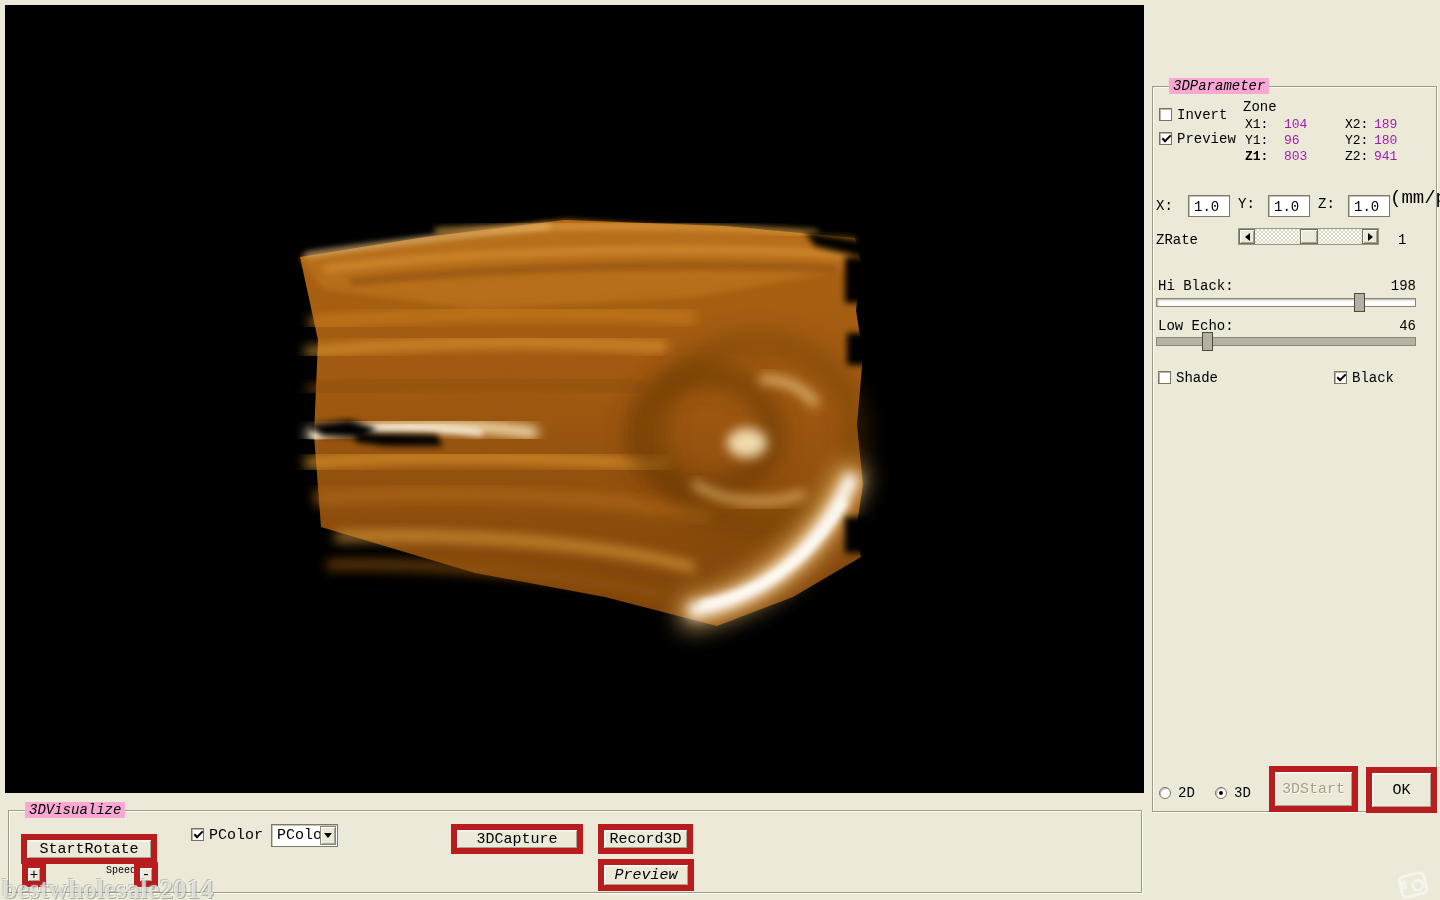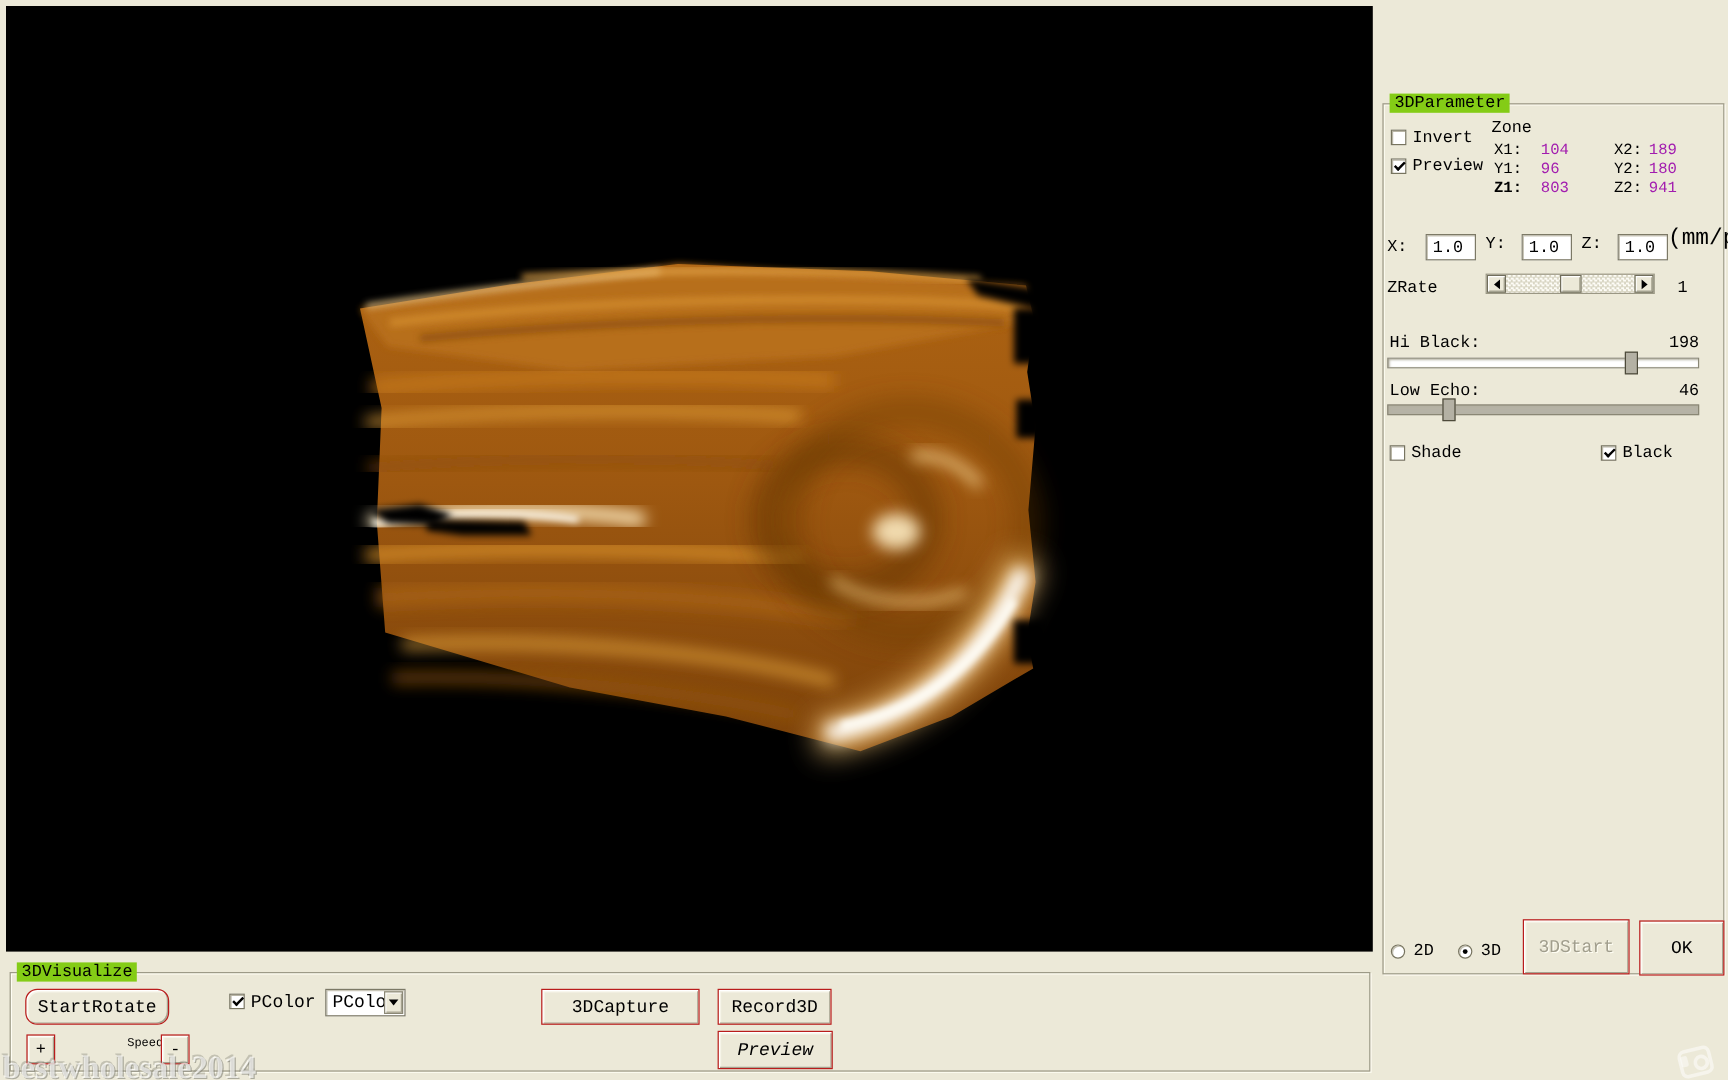--- a/index.html
+++ b/index.html
@@ -15,28 +15,29 @@
     position:absolute; left:5px; top:5px; width:1139px; height:788px;
     background:#000;
   }
   
   .groupbox {
     position:absolute;
     border:1px solid #9d9a87;
     box-shadow: inset 1px 1px 0 #fffef4, 1px 1px 0 #fffef4;
   }
   .group-label {
-    position:absolute; top:-9px; left:5px;
-    background:#84cc16; padding:0 4px; font-size:14px; line-height:16px;
+    position:absolute; top:-9px; left:16px;
+    background:#f9a8d4; padding:0 4px; font-size:14px; line-height:16px;
     white-space:nowrap;
+    font-style:italic;
   }
   
   .btn {
     position:absolute; background:#ece9d8;
-    border:1px solid #b91c1c;
+    border:6px solid #b91c1c;
     box-shadow: inset 1px 1px 0 #ffffff, inset -1px -1px 0 #a6a390, inset 2px 2px 0 #f6f4e8;
     display:flex; align-items:center; justify-content:center;
     font-family:inherit; font-size:15px; cursor:pointer; white-space:nowrap;
   }
   .btn.small { font-size:14px; }
   .btn.disabled { color:#a19e8d; text-shadow:1px 1px 0 #fffef4; }
   .checkbox {
     position:absolute; width:13px; height:13px; background:#fff;
     border:1px solid #77745f;
     box-shadow: inset 1px 1px 0 #b9b6a6;
@@ -263,21 +264,21 @@
     <span class="lbl" style="left:25px; top:699px;">2D</span>
     <span class="radio selected" style="left:62px; top:700px;"></span>
     <span class="lbl" style="left:81px; top:699px;">3D</span>
     <div class="btn disabled" style="left:116px; top:679px; width:89px; height:46px;">3DStart</div>
     <div class="btn" style="left:213px; top:680px; width:71px; height:46px;">OK</div>
   </div>
 
   <div class="groupbox" style="left:8px; top:810px; width:1134px; height:83px;">
     <span class="group-label">3DVisualize</span>
 
-    <div class="btn" style="left:12px; top:13px; width:120px; height:30px;border-radius:10px;">StartRotate</div>
+    <div class="btn" style="left:12px; top:23px; width:136px; height:30px;">StartRotate</div>
 
     <span class="checkbox checked" style="left:182px; top:17px;"></span>
     <span class="lbl" style="left:200px; top:17px; font-size:15px;">PColor</span>
 
     <div class="combo" style="left:262px; top:13px; width:67px; height:23px;">
       <span class="combo-text">PColor</span>
       <span class="combo-btn">
           <span class="tri-down"></span>
         </span>
     </div>

